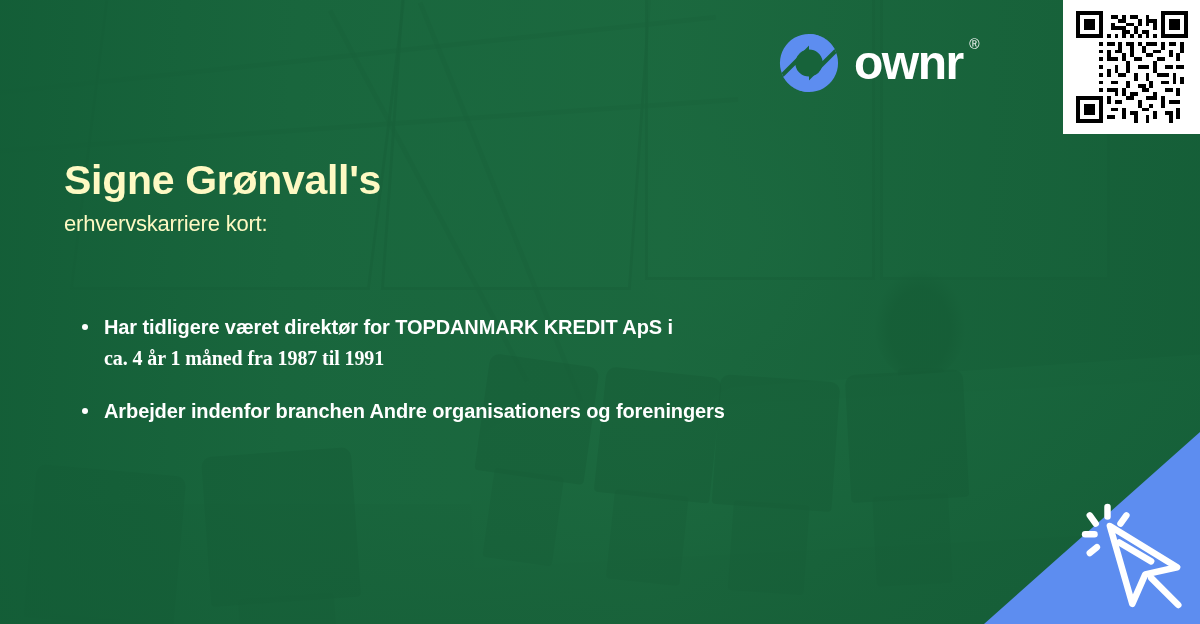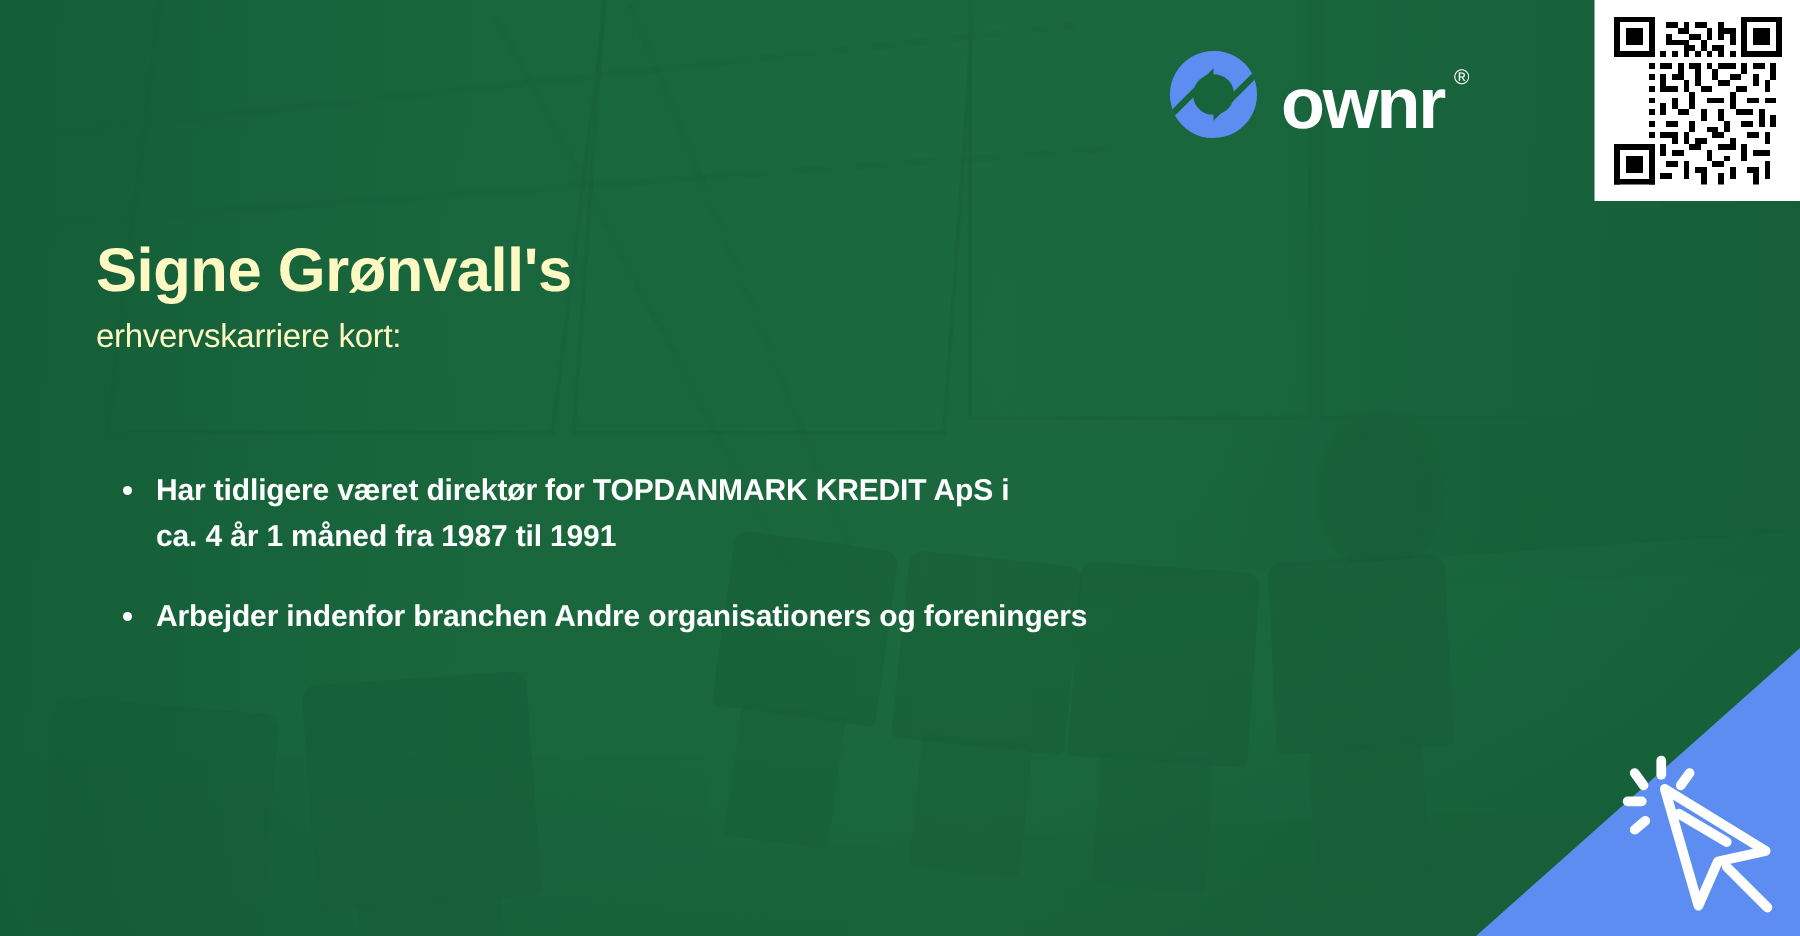--- a/index.html
+++ b/index.html
@@ -124,21 +124,21 @@
   #qr-panel {
     position:absolute; left:1063px; top:0; width:137px; height:134px;
     background:#ffffff;
     display:flex; align-items:center; justify-content:center;
   }
   #qr-panel svg { display:block; }
 
   
   #logo {
     position:absolute; left:778px; top:32px;
-    display:flex; align-items:flex-end; gap:14px;
+    display:flex; align-items:center; gap:14px;
   }
   #logo .mark { width:62px; height:62px; display:block; }
   #logo .wordmark {
     position:relative;
     color:#ffffff;
     font-size:48px;
     font-weight:bold;
     letter-spacing:-1.5px;
     line-height:1;
   }
@@ -176,21 +176,21 @@
     line-height:1.55;
     margin-bottom:22px;
     letter-spacing:-.1px;
   }
   .bullet:last-child { margin-bottom:0; }
   .bullet .dot {
     position:absolute; left:4px; top:12px;
     width:6px; height:6px; border-radius:50%;
     background:#ffffff;
   }
-  .bullet .line2 { display:block; }
+  .bullet .line2 { display:block;font-family:Liberation Serif, serif; }
 
   
   #corner {
     position:absolute; right:0; bottom:0;
     width:216px; height:192px;
     overflow:hidden;
     pointer-events:none;
   }
   #corner .tri {
     position:absolute; inset:0;

